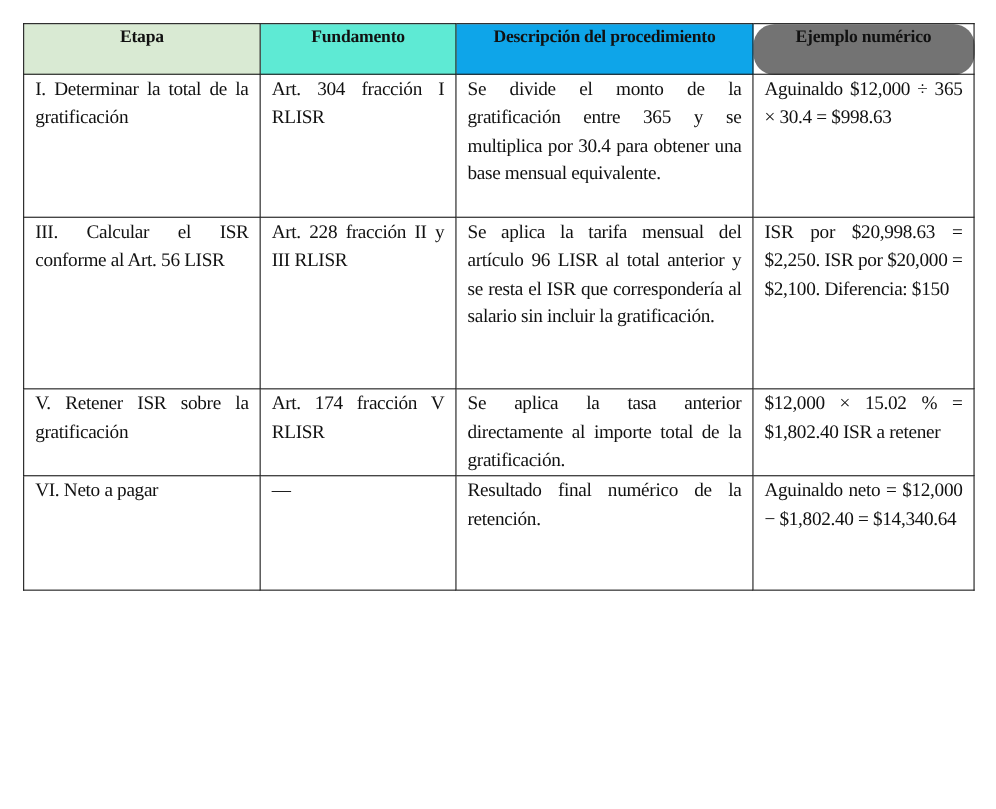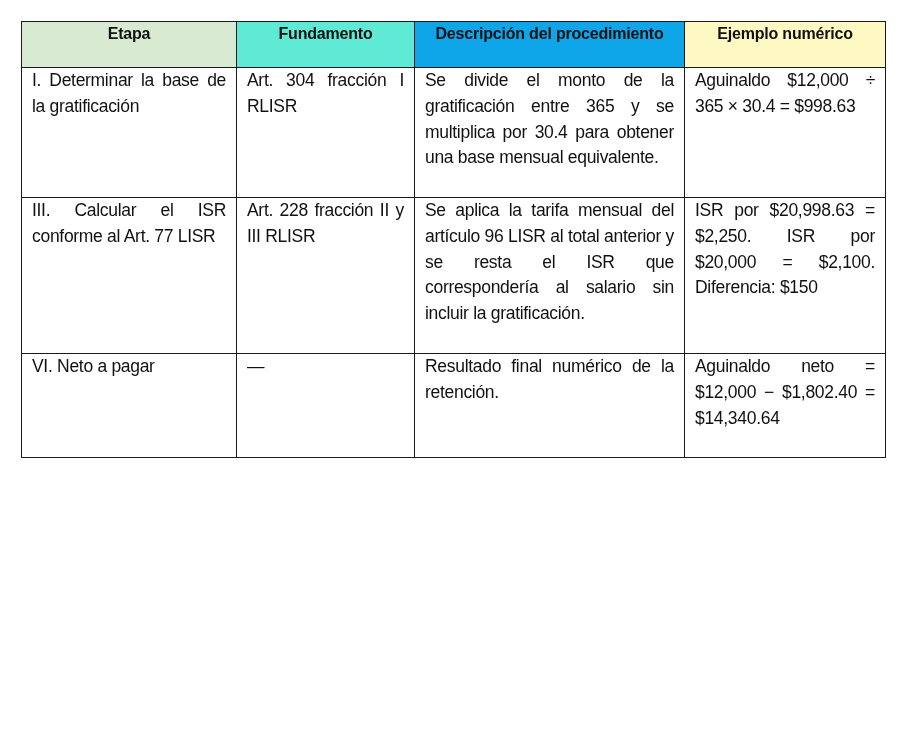--- a/index.html
+++ b/index.html
@@ -1,20 +1,20 @@
 <!DOCTYPE html>
 <html><head>
 <meta charset="utf-8">
 <style>
   html, body { margin: 0; padding: 0; background: #ffffff; }
   body { width: 905px; height: 735px; position: relative; overflow: hidden; }
   .tbl {
     position: absolute; left: 21px; top: 21px;
     border-collapse: collapse;
-    font-family: Liberation Sans, sans-serif;
+    font-family: Liberation Serif, serif;
     color: #111;
     table-layout: fixed;
   }
   .tbl td, .tbl th {
     border: 1.3px solid #1a1a1a;
     vertical-align: top;
     padding: 0 10px 0 10px;
     font-size: 17.5px;
     line-height: 25.8px;
     letter-spacing: -0.3px;
@@ -43,35 +43,41 @@
 </style>
 </head>
 <body>
 
 <table class="tbl">
   <thead>
     <tr>
       <th class="c1" style="background: rgb(217, 234, 211);">Etapa</th>
       <th class="c2" style="background: #5eead4;">Fundamento</th>
       <th class="c3" style="background: #0ea5e9;">Descripción del procedimiento</th>
-      <th class="c4" style="background: #fef9c3;">Ejemplo numérico</th>
+      <th class="c4" style="background: #737373; border-radius: 19px;">Ejemplo numérico</th>
     </tr>
   </thead>
   <tbody>
     <tr class="r1">
-      <td>I. Determinar la base de la gratificación</td>
+      <td>I. Determinar la total de la gratificación</td>
       <td>Art. 304 fracción I RLISR</td>
       <td>Se divide el monto de la gratificación entre 365 y se multiplica por 30.4 para obtener una base mensual equivalente.</td>
       <td>Aguinaldo $12,000 ÷ 365 × 30.4 = $998.63</td>
     </tr>
     <tr class="r3">
-      <td>III. Calcular el ISR conforme al Art. 77 LISR</td>
+      <td>III. Calcular el ISR conforme al Art. 56 LISR</td>
       <td>Art. 228 fracción II y III RLISR</td>
       <td>Se aplica la tarifa mensual del artículo 96 LISR al total anterior y se resta el ISR que correspondería al salario sin incluir la gratificación.</td>
       <td>ISR por $20,998.63 = $2,250. ISR por $20,000 = $2,100. Diferencia: $150</td>
+    </tr>
+    <tr class="r5">
+      <td>V. Retener ISR sobre la gratificación</td>
+      <td>Art. 174 fracción V RLISR</td>
+      <td>Se aplica la tasa anterior directamente al importe total de la gratificación.</td>
+      <td>$12,000 × 15.02 % = $1,802.40 ISR a retener</td>
     </tr>
     <tr class="r6">
       <td>VI. Neto a pagar</td>
       <td>—</td>
       <td>Resultado final numérico de la retención.</td>
       <td>Aguinaldo neto = $12,000 − $1,802.40 = $14,340.64</td>
     </tr>
   </tbody>
 </table>
 

